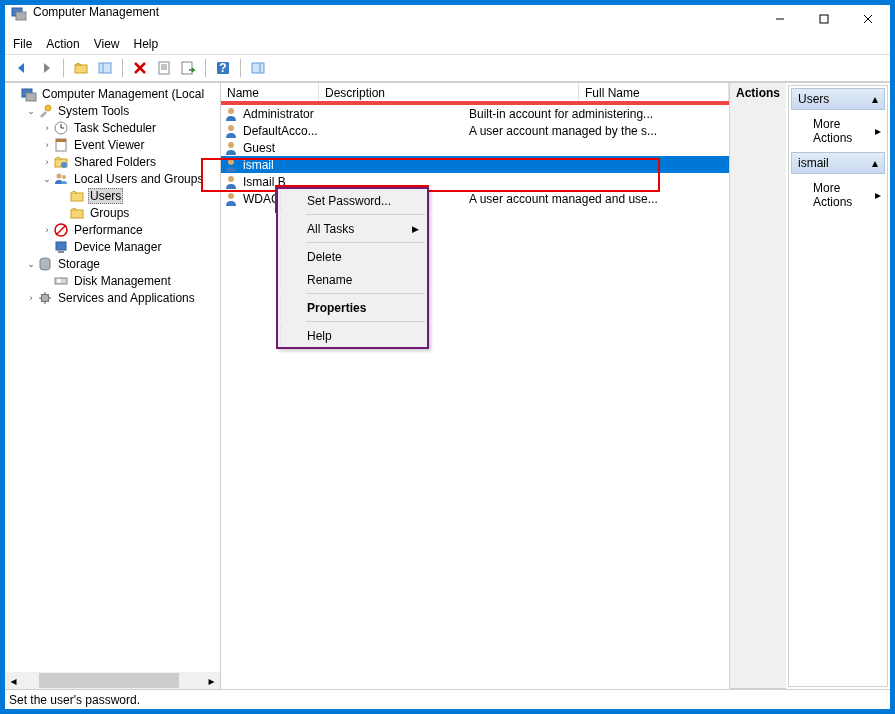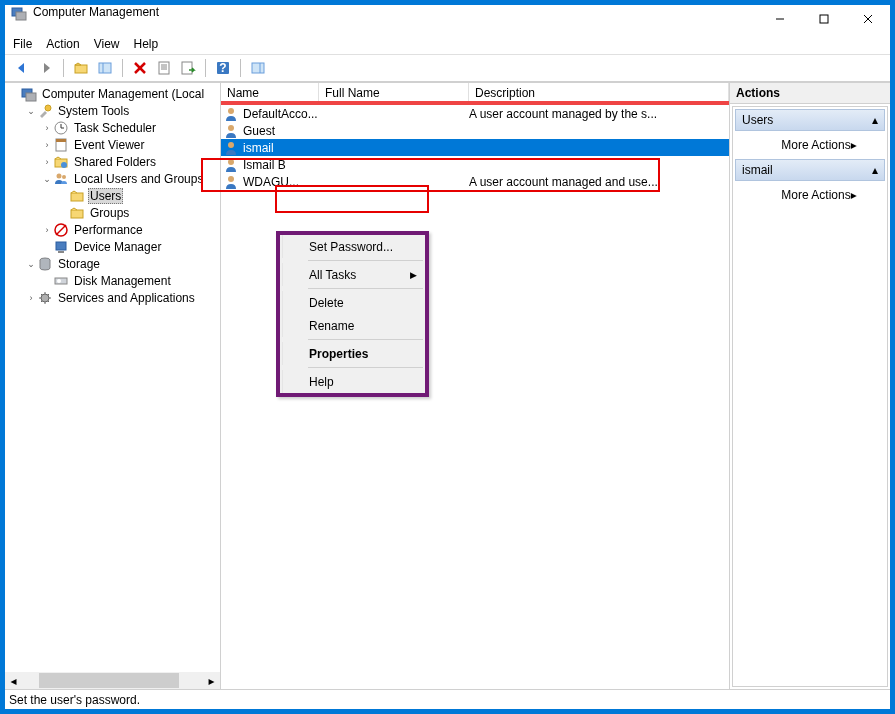--- a/index.html
+++ b/index.html
@@ -28,27 +28,27 @@
 .tree-node .label { padding: 0 2px; }
 .tree-node.selected .label { background: #d8d8d8; border: 1px dotted #777; padding: 0 1px; }
 .list-pane { flex: 1; border-right: 1px solid #d0d0d0; background: #fff; display: flex; flex-direction: column; }
 .list-header { height: 22px; display: flex; border-bottom: 4px solid #ef4444; }
 .list-col { border-right: 1px solid #e0e0e0; padding: 3px 6px; cursor: default; }
 .list-body { flex: 1; position: relative; overflow: hidden; }
 .list-row { display: flex; align-items: center; height: 17px; padding-left: 2px; }
 .list-row .uicon { width: 16px; height: 16px; margin-right: 4px; flex-shrink: 0; }
 .list-row .cell { white-space: nowrap; overflow: hidden; }
 .list-row.selected { background: #0078d7; color: #fff; }
-.actions-pane { width: 160px; background: #fff; display: flex; flex-direction: column; }
+.actions-pane { width: 160px; background: #fff; display: flex; flex-direction: row; }
 .actions-title { background: #f0f0f0; border-bottom: 1px solid #d0d0d0; padding: 3px 6px; font-weight: bold; }
 .actions-body { flex: 1; border: 1px solid #d0d0d0; margin: 2px; }
 .actions-section { background: linear-gradient(#e3ecf7, #c8d8ee); border: 1px solid #b0c4de; margin: 2px; padding: 3px 6px; display: flex; justify-content: space-between; align-items: center; }
 .actions-item { padding: 5px 6px 5px 24px; display: flex; justify-content: center; align-items: center; }
 .statusbar { height: 20px; border-top: 1px solid #d0d0d0; display: flex; align-items: center; padding-left: 4px; }
-.context-menu { position: absolute; width: 153px; background: #f0f0f0; border: 4px solid #701a75; box-shadow: 2px 2px 3px rgba(0,0,0,.2); margin-top: 44px; }
+.context-menu { position: absolute; width: 153px; background: #f0f0f0; border: 2px solid #701a75; box-shadow: 2px 2px 3px rgba(0,0,0,.2); }
 .cm-item { height: 23px; display: flex; align-items: center; padding-left: 26px; padding-right: 8px; border-left: 1px solid #e5e5e5; margin-left: 2px; position: relative; }
 .cm-item.bold { font-weight: bold; }
 .cm-sep { height: 1px; background: #d0d0d0; margin: 2px 2px 2px 28px; }
 .cm-arrow { position: absolute; right: 8px; font-size: 9px; }
 .redbox { position: absolute; border: 2px solid #e60000; pointer-events: none; }
 svg.user-icon circle.head { fill: #d9a86c; }
 svg.user-icon path.body { fill: #3a78c2; }
 </style>
 </head>
 <body>
@@ -267,24 +267,33 @@
       <div class="tree-hscroll">
         <div class="arr">◂</div>
         <div class="thumb"></div>
         <div class="arr" style="margin-left:auto">▸</div>
       </div>
     </div>
 
     <div class="list-pane">
       <div class="list-header">
         <div class="list-col" style="width:98px">Name</div>
+        <div class="list-col" style="width:260px">Description</div>
         <div class="list-col" style="width:150px">Full Name</div>
-        <div class="list-col" style="width:260px">Description</div>
       </div>
       <div class="list-body" id="list-body">
+          <div class="list-row">
+            <span class="uicon"><svg class="user-icon" width="16" height="16" viewBox="0 0 16 16">
+                <circle class="head" cx="8" cy="5" r="3"></circle>
+                <path class="body" d="M3 15 Q3 10 8 10 Q13 10 13 15 Z"></path>
+              </svg></span>
+            <span class="cell" style="width: 76px;">Administrator</span>
+            <span class="cell" style="width: 150px;"></span>
+            <span class="cell" style="width: 260px;">Built-in account for administering...</span>
+          </div>
           <div class="list-row">
             <span class="uicon"><svg class="user-icon" width="16" height="16" viewBox="0 0 16 16">
                 <circle class="head" cx="8" cy="5" r="3"></circle>
                 <path class="body" d="M3 15 Q3 10 8 10 Q13 10 13 15 Z"></path>
               </svg></span>
             <span class="cell" style="width: 76px;">DefaultAcco...</span>
             <span class="cell" style="width: 150px;"></span>
             <span class="cell" style="width: 260px;">A user account managed by the s...</span>
           </div>
           <div class="list-row">

